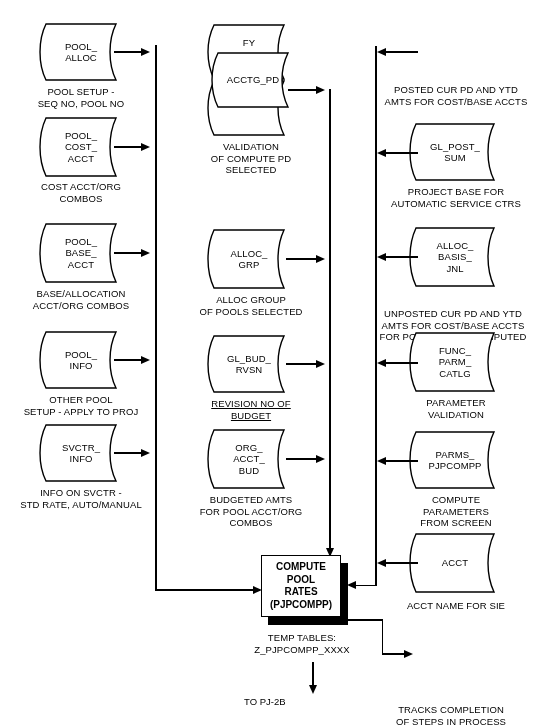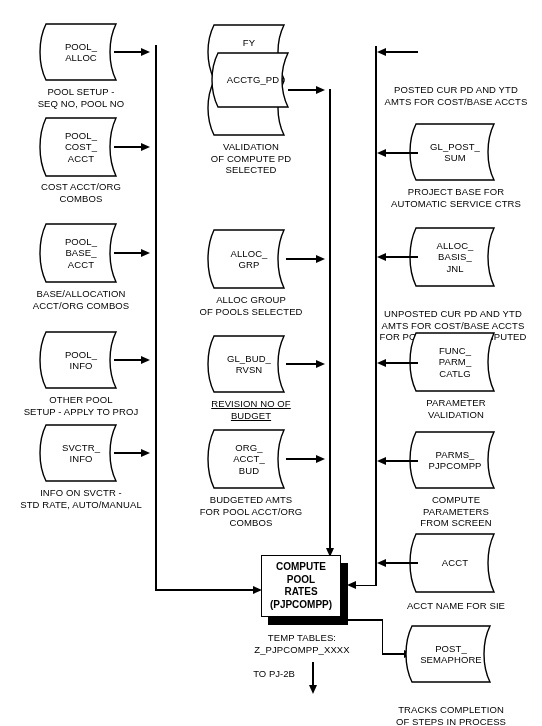--- a/index.html
+++ b/index.html
@@ -318,27 +318,20 @@
 RATES
 (PJPCOMPP)</div>
   <div class="caption" style="left:246px;top:632px;width:112px;">TEMP TABLES:
 Z_PJPCOMPP_XXXX</div>
 
   <div class="ln hln" style="left:348px;top:619px;width:35px;"></div>
   <div class="ln vln" style="left:381.5px;top:619px;height:35px;"></div>
   <div class="ln hln" style="left:381.5px;top:653px;width:28px;"></div>
   <div class="arrow arrow-r" style="left:404px;top:649.5px;"></div>
 
-  <div class="freetext" style="left:244px;top:668px;width:60px;text-align:center;">TO PJ-2B</div>
+  <div class="freetext" style="left:244px;top:696px;width:60px;text-align:left;">TO PJ-2B</div>
   <div class="ln vln" style="left:312px;top:662px;height:25px;"></div>
   <div class="arrow arrow-d" style="left:308.5px;top:685px;"></div>
 
-  <div class="store" style="left:404px;top:624px;width:94px;height:60px;">
-    <svg width="94" height="60" viewBox="0 0 94 60">
-      <path d="M8 2 C0 18 0 42 8 58 L86 58 C78 42 78 18 86 2 Z" fill="#ffffff" stroke="#000000" stroke-width="1.4"></path>
-    </svg>
-    <div class="store-label">POST_
-SEMAPHORE</div>
-  </div>
   <div class="caption" style="left:375px;top:704px;width:152px;">TRACKS COMPLETION
 OF STEPS IN PROCESS</div>
 
 </div>
 
 </body></html>

